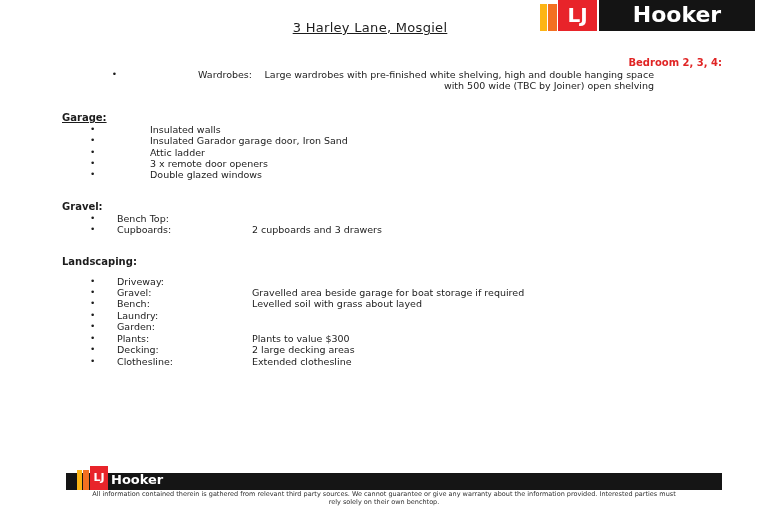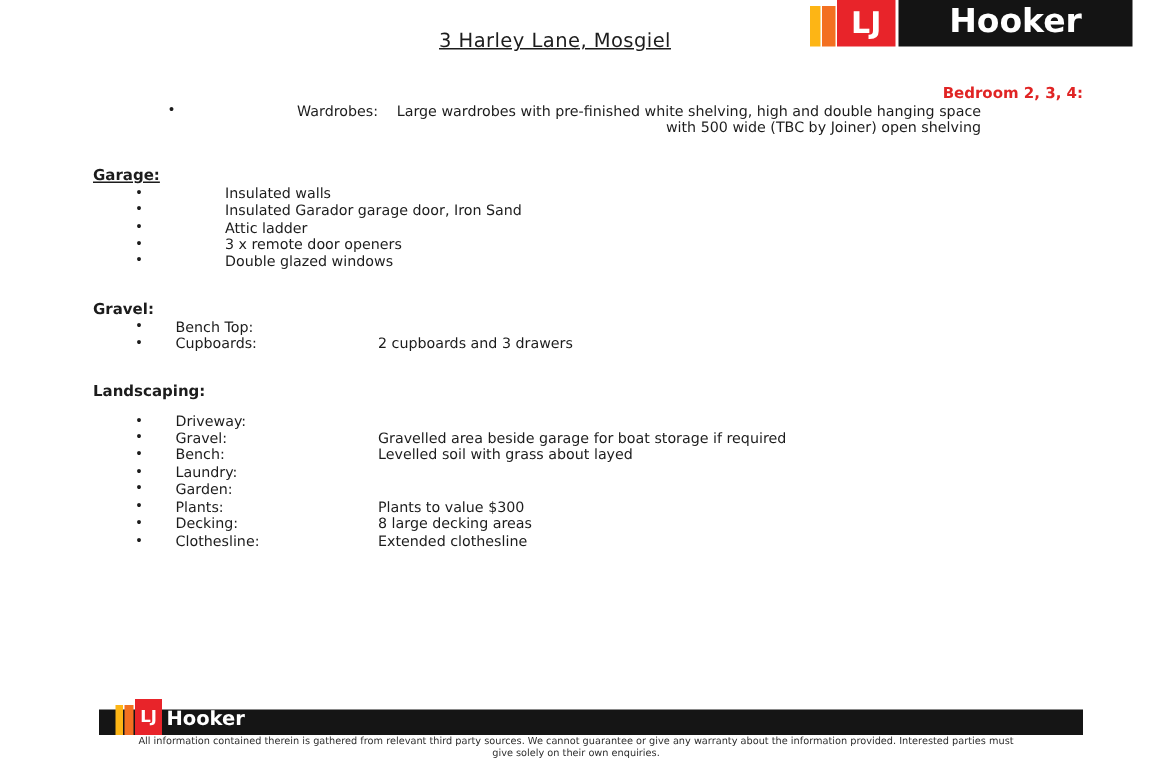--- a/index.html
+++ b/index.html
@@ -142,35 +142,35 @@
       <div class="row" data-name="list-item">
         <span class="indent" data-name="indent-spacer"></span>
         <span class="bullet" data-name="bullet-icon">•</span>
         <span class="label" data-name="item-label">Plants:</span>
         <span class="desc" data-name="item-description">Plants to value $300</span>
       </div>
       <div class="row" data-name="list-item">
         <span class="indent" data-name="indent-spacer"></span>
         <span class="bullet" data-name="bullet-icon">•</span>
         <span class="label" data-name="item-label">Decking:</span>
-        <span class="desc" data-name="item-description">8 large decking areas</span>
+        <span class="desc" data-name="item-description">2 large decking areas</span>
       </div>
       <div class="row" data-name="list-item">
         <span class="indent" data-name="indent-spacer"></span>
         <span class="bullet" data-name="bullet-icon">•</span>
         <span class="label" data-name="item-label">Clothesline:</span>
         <span class="desc" data-name="item-description">Extended clothesline</span>
       </div>
     </div>
   </div>
 
 <div class="bottom-bar" data-name="footer-brand-bar"></div>
 <div class="bottom-logo" data-name="lj-hooker-logo-bottom">
   <div class="b-stripe yellow" data-name="logo-yellow-stripe"></div>
   <div class="b-stripe orange" data-name="logo-orange-stripe"></div>
   <div class="b-lj" data-name="logo-lj-mark">LJ</div>
   <div class="b-hooker" data-name="logo-hooker-wordmark">Hooker</div>
 </div>
 
 <div class="disclaimer" data-name="disclaimer">
   <div data-name="disclaimer-line-1">All information contained therein is gathered from relevant third party sources. We cannot guarantee or give any warranty about the information provided. Interested parties must</div>
-  <div data-name="disclaimer-line-2">give solely on their own enquiries.</div>
+  <div data-name="disclaimer-line-2">rely solely on their own benchtop.</div>
 </div>
 
 </body></html>

